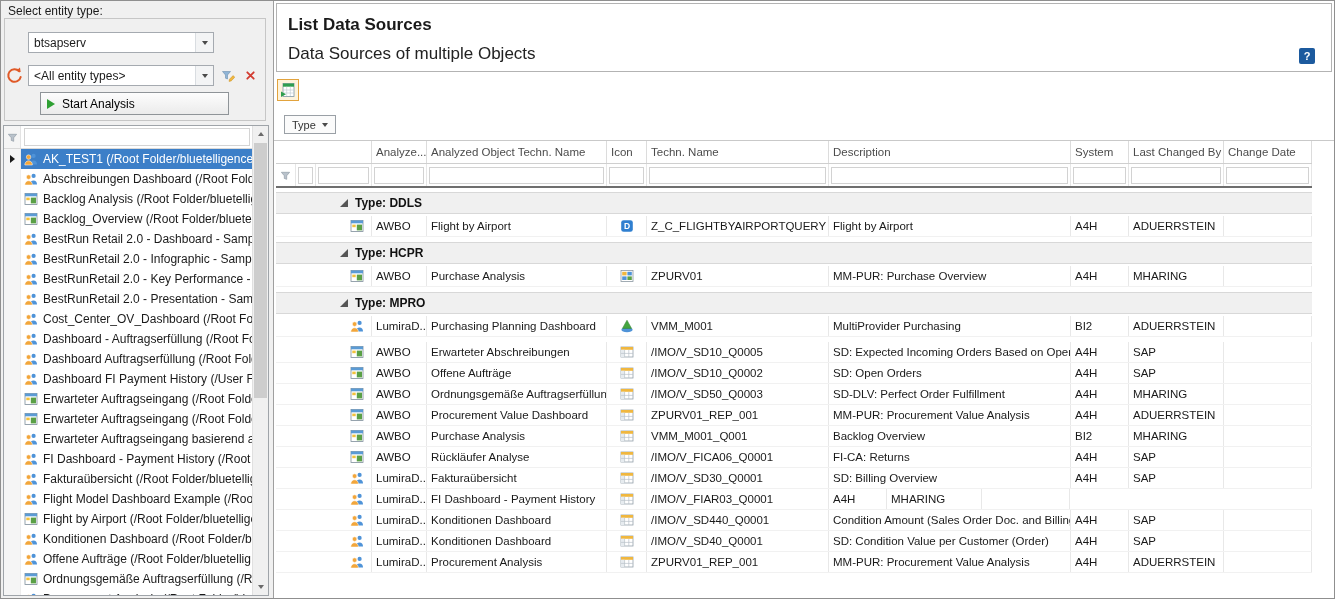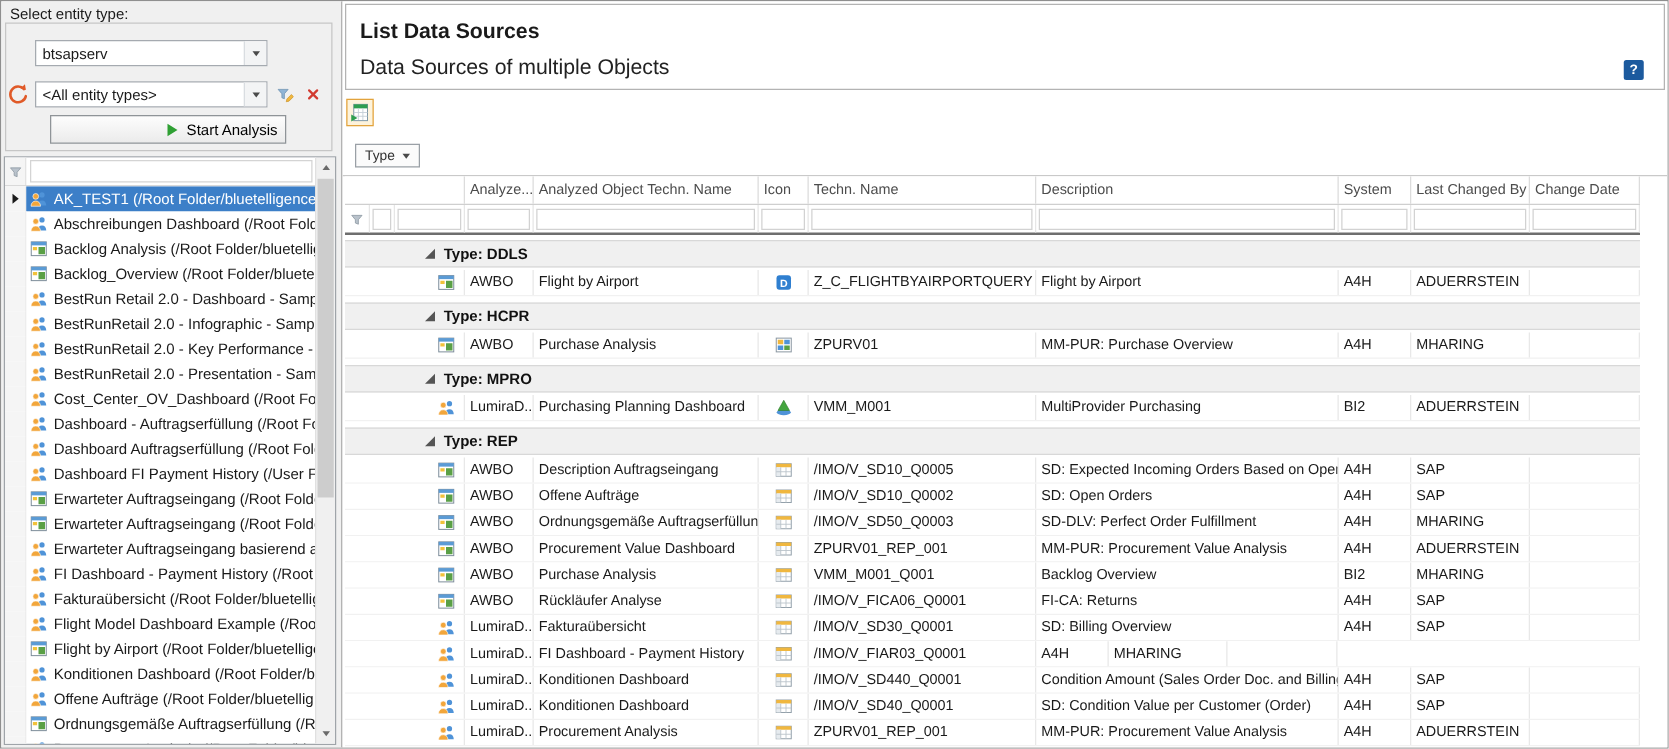--- a/index.html
+++ b/index.html
@@ -19,21 +19,21 @@
   .combo-text{padding-left:5px;flex:1;white-space:nowrap;overflow:hidden;}
   .combo-arrow{width:17px;height:100%;display:flex;align-items:center;justify-content:center;
                border-left:1px solid #d9dde1;background:#f3f4f5;}
   .tri-down{width:0;height:0;border-left:3.5px solid transparent;border-right:3.5px solid transparent;border-top:4.5px solid #4a4a4a;}
   .refresh-btn{position:absolute;left:4px;top:65px;width:19px;height:19px;}
   .mini-btn{position:absolute;top:65px;width:19px;height:19px;border:0;background:transparent;
             display:flex;align-items:center;justify-content:center;padding:0;}
   .filter-btn{left:217px;}
   .clear-btn{left:240px;}
   .start-btn{position:absolute;left:39px;top:91px;width:189px;height:23px;border:1px solid #8f9498;
-             background:linear-gradient(#fdfdfd,#ebebeb);display:flex;align-items:center;justify-content:flex-end;
+             background:linear-gradient(#fdfdfd,#ebebeb);display:flex;align-items:center;justify-content:flex-start;
              gap:7px;font-size:12px;font-family:inherit;box-sizing:border-box;}
   .play-tri{width:0;height:0;border-top:5px solid transparent;border-bottom:5px solid transparent;border-left:8px solid #2fa033;}
 
   .entity-list{position:absolute;left:2px;top:124px;right:4px;bottom:2px;background:#fff;
                border:1px solid #9fa4a9;box-sizing:border-box;overflow:hidden;}
   .list-filter-row{position:absolute;left:0;top:0;right:15px;height:22px;display:flex;border-bottom:1px solid #d9d9d9;background:#fff;}
   .lf-ind{width:16px;background:#f5f5f5;border-right:1px solid #e3e3e3;display:flex;align-items:center;justify-content:center;}
   .lf-box{flex:1;margin:2px 3px;border:1px solid #d4d4d4;}
   .list-items{position:absolute;left:0;top:23px;right:15px;bottom:0;overflow:hidden;}
   .list-item{height:20px;display:flex;align-items:stretch;}
@@ -694,40 +694,36 @@
                 </div>
                 <div class="gcell c-tech">VMM_M001</div>
                 <div class="gcell c-desc">MultiProvider Purchasing</div>
                 <div class="gcell c-system">BI2</div>
                 <div class="gcell c-changedby">ADUERRSTEIN</div>
                 <div class="gcell c-date"></div>
               </div>
             </div>
           </div>
           <div class="ggroup">
-            <div class="ggroup-header">
-              <span class="gtri"></span>
-              <span class="ggroup-label">Type: REP</span>
-            </div>
             <div class="ggroup-rows">
               <div class="grow">
                 <div class="gcell c-ind"></div>
                 <div class="gcell c-indent"></div>
                 <div class="gcell c-objicon cell-icon objicon-cell">
                   <span class="ico ico-14">
                     <svg viewBox="0 0 14 14">
                       <rect x="1" y="1.5" width="12" height="11" fill="#ffffff" stroke="#7d8d9a" stroke-width="0.8"></rect>
                       <rect x="1" y="1.5" width="12" height="2.8" fill="#5b9bd5"></rect>
                       <rect x="2.3" y="5.6" width="3.4" height="2.6" fill="#f2c23c"></rect>
                       <rect x="6.8" y="5.6" width="5.2" height="5.8" fill="#5aa046"></rect>
                     </svg>
                   </span>
                 </div>
                 <div class="gcell c-analyze">AWBO</div>
-                <div class="gcell c-objname">Description Auftragseingang</div>
+                <div class="gcell c-objname">Erwarteter Abschreibungen</div>
                 <div class="gcell c-icon cell-icon dsicon-cell">
                   <span class="ico ico-14">
                     <svg viewBox="0 0 14 14">
                       <rect x="1" y="2" width="12" height="10" fill="#ffffff" stroke="#93a0aa" stroke-width="0.8"></rect>
                       <rect x="1" y="2" width="12" height="2.8" fill="#f0b73f"></rect>
                       <rect x="1" y="4.8" width="3.6" height="7.2" fill="#e6ebef"></rect>
                       <line x1="4.6" y1="4.8" x2="4.6" y2="12" stroke="#b9c2c9" stroke-width="0.7"></line>
                       <line x1="8.8" y1="4.8" x2="8.8" y2="12" stroke="#b9c2c9" stroke-width="0.7"></line>
                       <line x1="1" y1="8.4" x2="13" y2="8.4" stroke="#b9c2c9" stroke-width="0.7"></line>
                     </svg>

